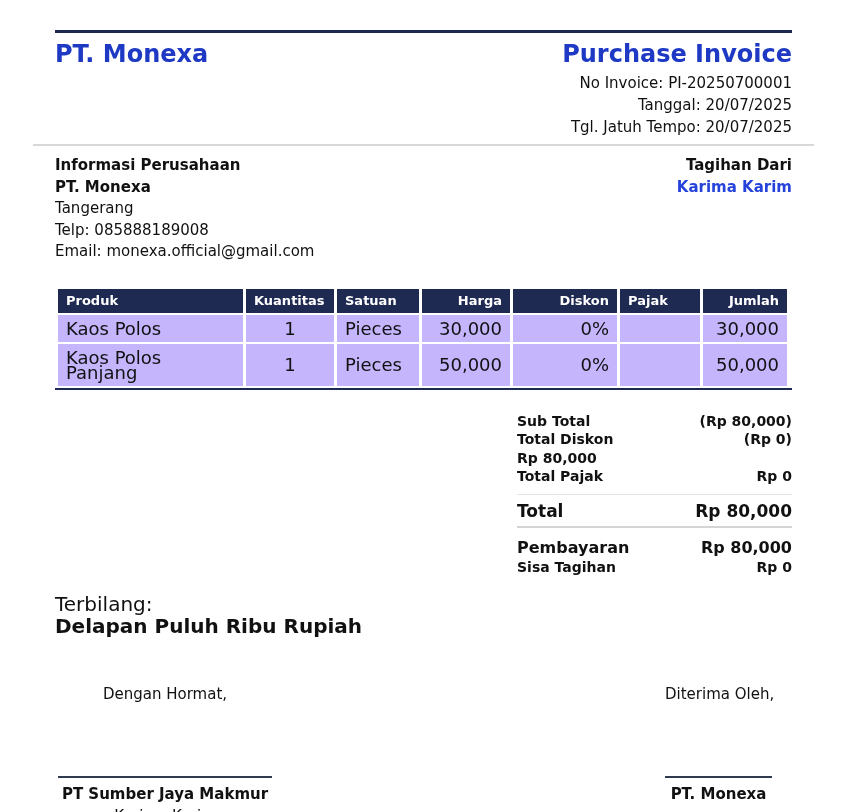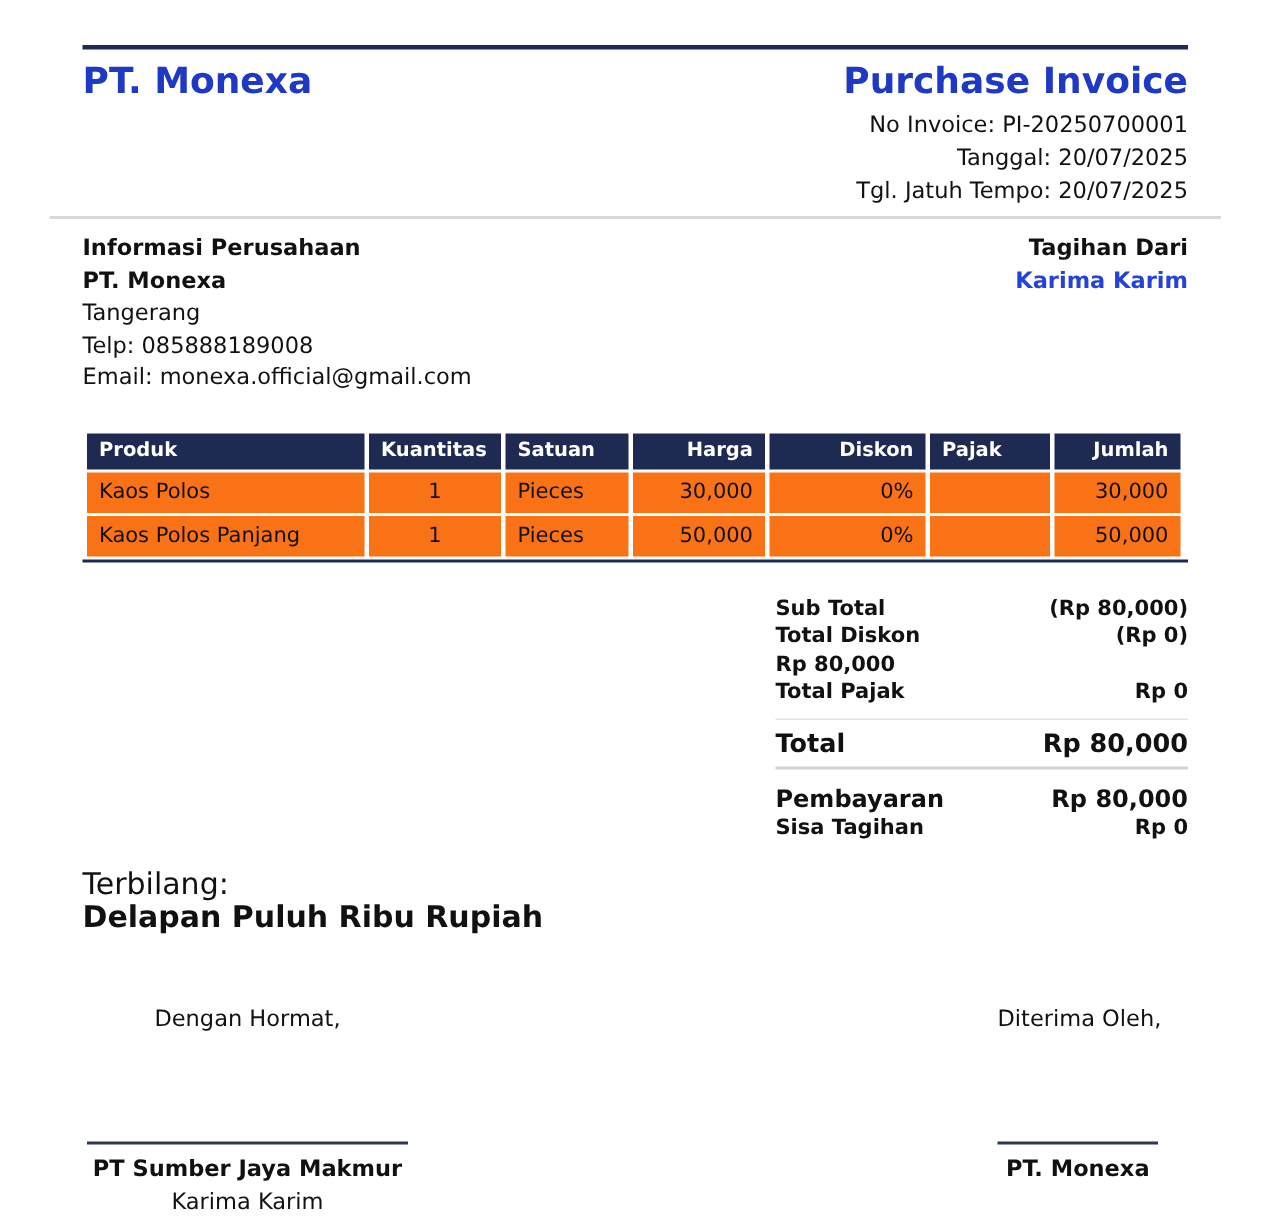--- a/index.html
+++ b/index.html
@@ -30,21 +30,21 @@
   .info-right { text-align: right; }
   .blue-name { color: #2543DA; font-weight: bold; }
 
   
   .items { width: 735px; margin: 24px 22px 0 22px; border-collapse: separate; border-spacing: 3px 2px; }
   .items th {
     background: #1E2A52; color: #ffffff; font-size: 13px; font-weight: bold;
     padding: 4px 8px; line-height: 16px;
   }
   .items td {
-    background: #f97316; font-size: 14px; padding: 6px 8px; line-height: 15px;
+    background: #c4b5fd; font-size: 18px; padding: 6px 8px; line-height: 15px;
   }
   .al { text-align: left; } .ac { text-align: center; } .ar { text-align: right; }
   .table-bottom-rule { height: 2px; background: #1E2A52; margin: 0 22px; }
 
   
   .totals { width: 275px; margin: 22px 22px 0 auto; }
   .t-row { display: flex; justify-content: space-between; font-weight: bold; font-size: 14px; line-height: 18.5px; }
   .t-sep-light { border-top: 1px solid #e3e3e3; margin-top: 8px; }
   .t-grand { display: flex; justify-content: space-between; font-weight: bold; font-size: 17px; padding: 6px 0 5px 0; line-height: 20px; }
   .t-sep { border-top: 2px solid #d4d4d4; }

